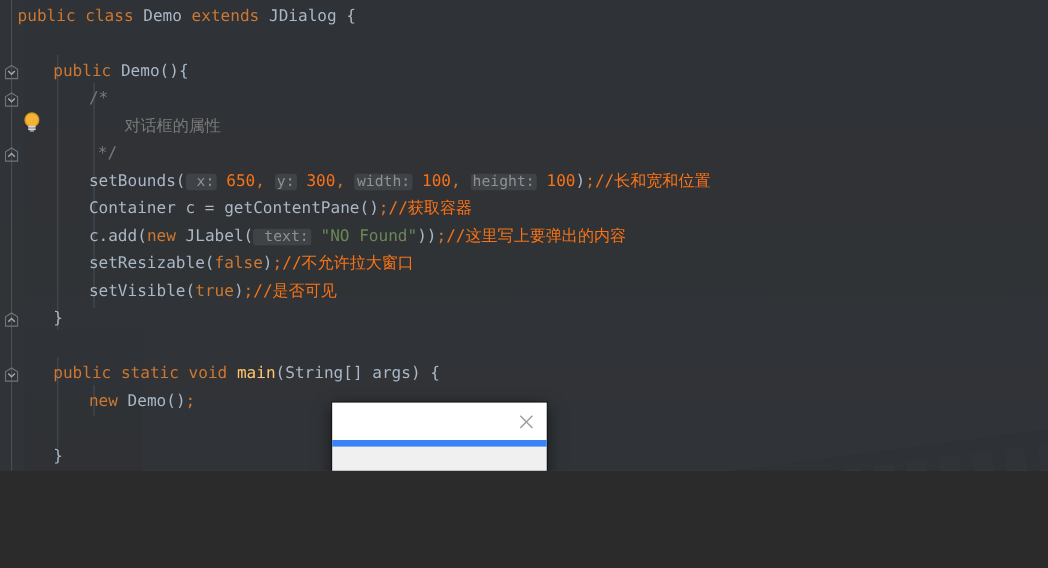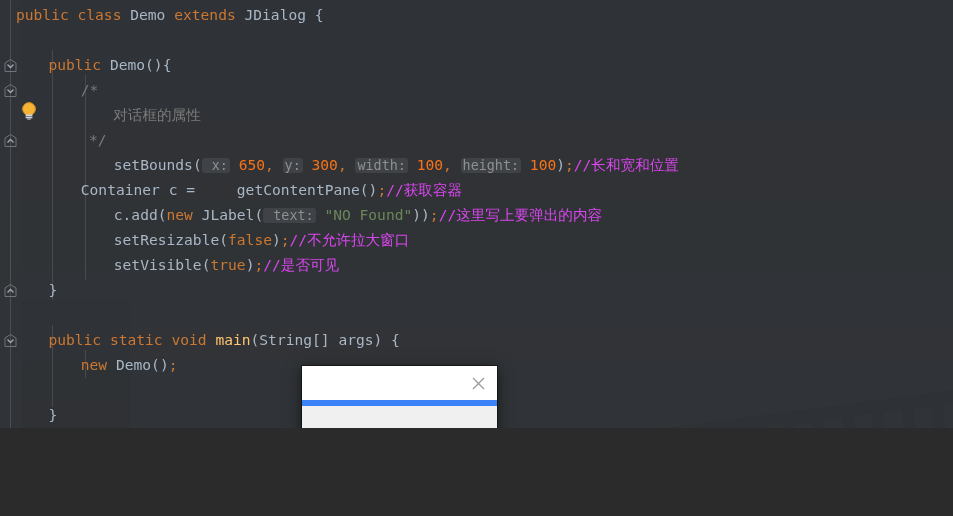--- a/index.html
+++ b/index.html
@@ -54,26 +54,26 @@
 
   
   .code{position:absolute;left:0;top:0;width:953px;height:458px;
     font-size:14.6px;line-height:25.1px;white-space:pre;
     color:#a9b7c6;letter-spacing:0px;}
   .ln{position:absolute;left:0;height:25px;}
   .indent-guide{position:absolute;width:1px;background:rgba(125,131,138,.30);}
 
   
   .kw{color:#cc7832;}
-  .id{color:#a9b7c6;margin-left:33px;}
+  .id{color:#a9b7c6;}
   .cls{color:#a9b7c6;}
   .mth{color:#ffc66d;}
   .num{color:#f97316;}
   .str{color:#6a8759;}
-  .cmt{color:#d946ef;}
+  .cmt{color:#f97316;}
   .blockcmt{color:#7a7a7a;}
   .punc{color:#a9b7c6;}
   .semi{color:#cc7832;}
   .hint{color:#909090;background:rgba(120,126,134,.22);
     border-radius:3px;padding:0 2px;font-size:13.4px;}
 
   
   .jdialog{position:absolute;left:302px;top:366px;width:195px;height:110px;
     box-shadow:0 0 0 1px rgba(0,0,0,.45), 0 3px 14px rgba(0,0,0,.55);}
   .jdialog-titlebar{position:relative;height:34px;background:#ffffff;}

